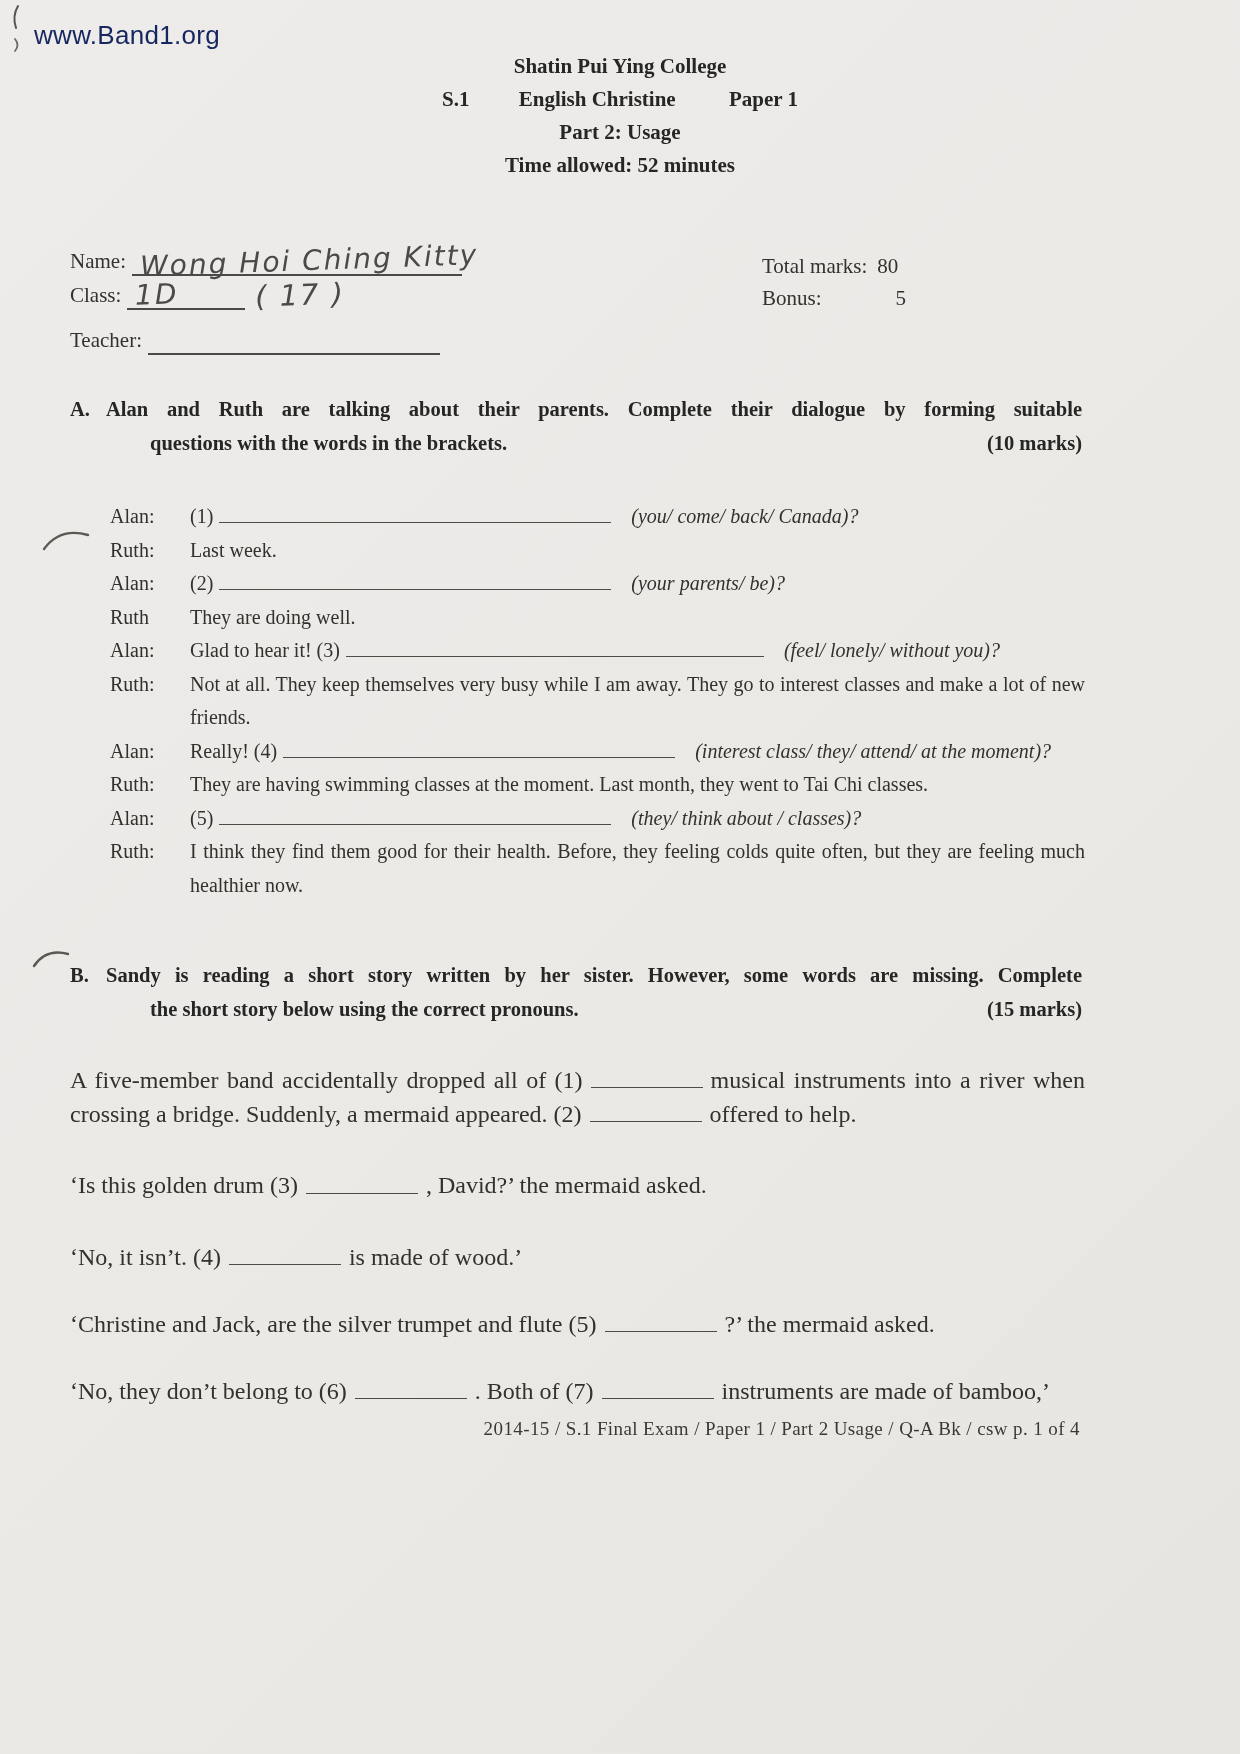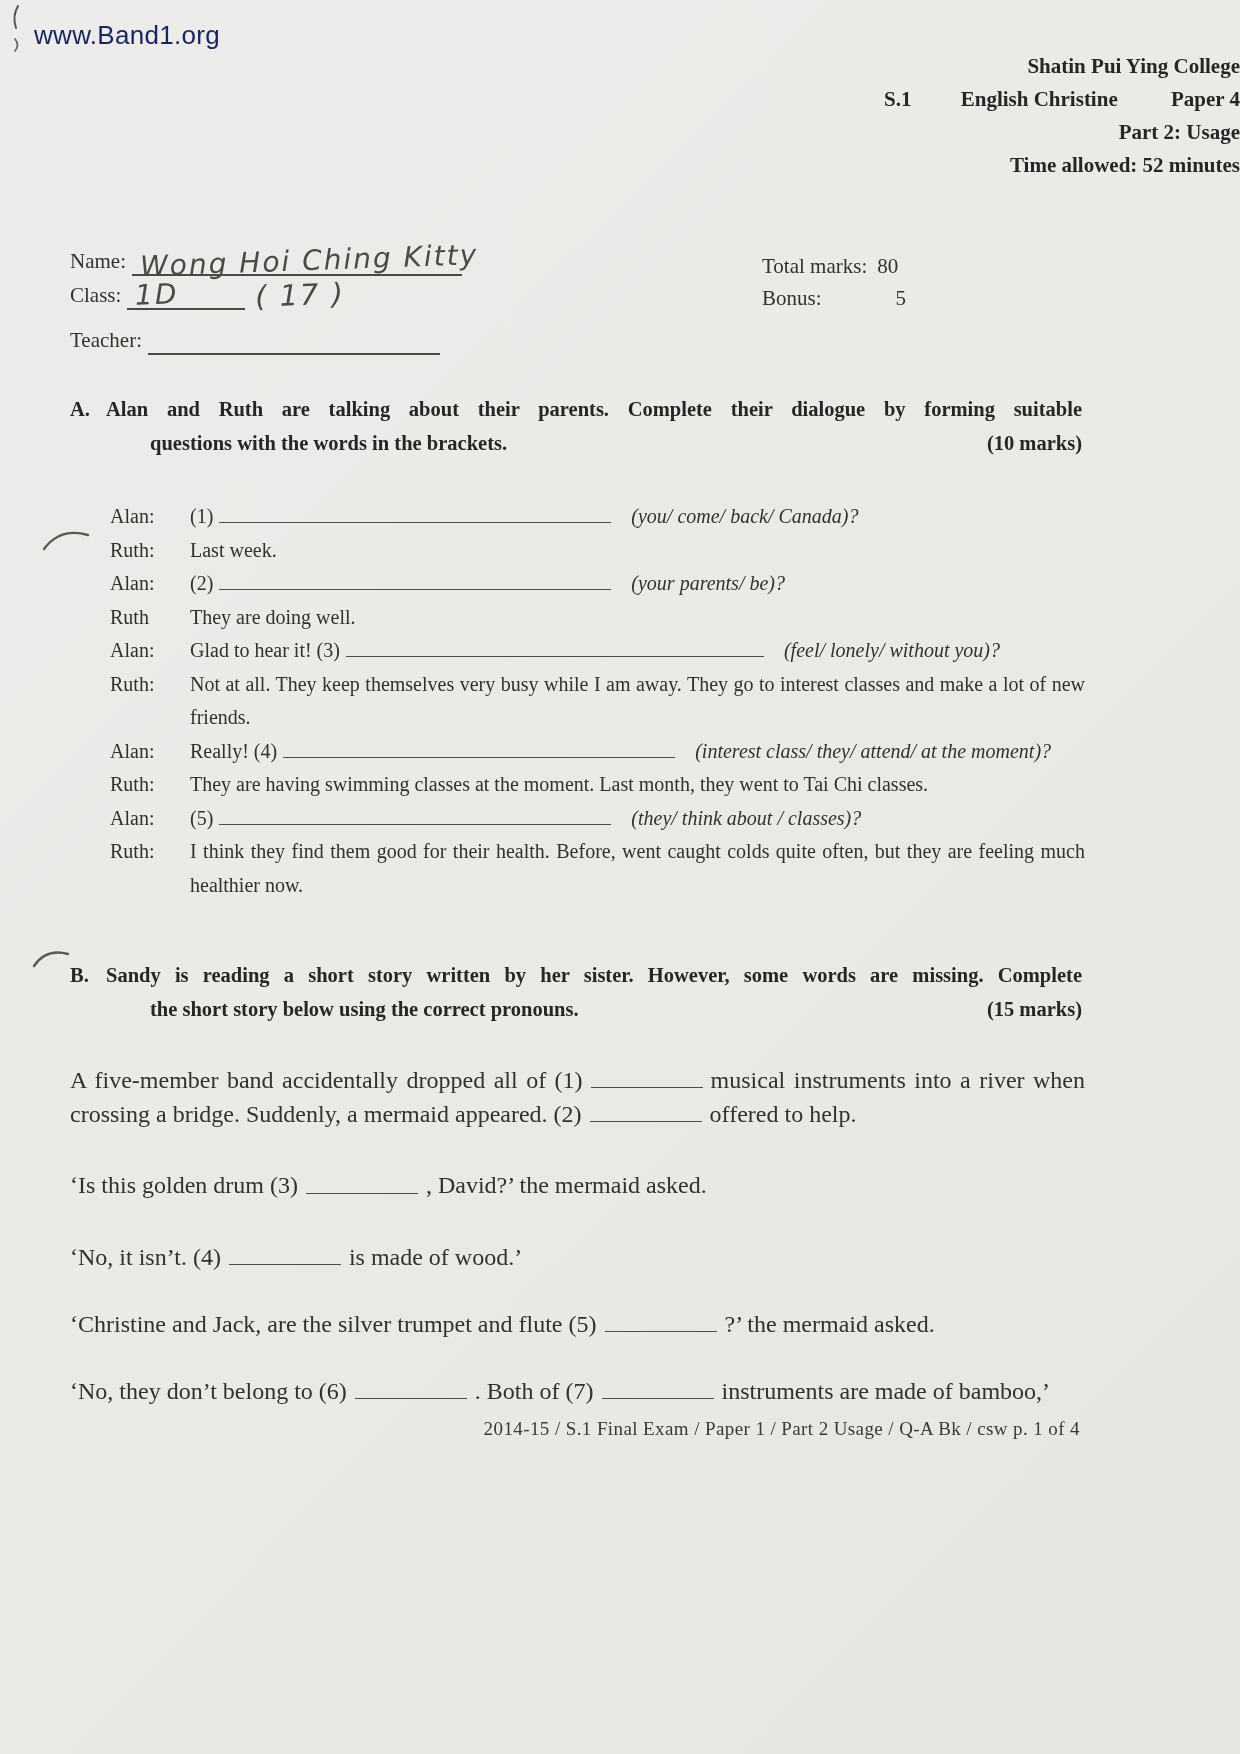--- a/index.html
+++ b/index.html
@@ -11,21 +11,21 @@
     background:linear-gradient(135deg, #edecea 0%, #eae9e6 55%, #e6e5e2 100%);
     font-family:"Liberation Serif", serif;
     color:#2e2d2b;
     overflow:hidden;
   }
   .watermark {
     position:absolute; top:20px; left:34px;
     font-family:"Liberation Sans", sans-serif;
     font-size:26px; color:#16265e; letter-spacing:0.3px;
   }
-  .header { position:absolute; top:50px; left:0; right:0; text-align:right;
+  .header { position:absolute; top:50px; left:0; right:0; text-align:center;
     font-weight:bold; font-size:21px; color:#262624; }
   .header .hline { height:33px; line-height:33px; }
   .header .sp-r { margin-right:44px; }
   .header .sp-l { margin-left:48px; }
 
   .info { position:absolute; left:70px; top:246px; font-size:21px; color:#33322f; }
   .info-row { height:34px; line-height:30px; white-space:nowrap; }
   .info-row.teacher { margin-top:11px; }
   .lab { display:inline-block; }
   .uline { display:inline-block; border-bottom:2px solid #4a4946; height:28px;
@@ -90,21 +90,21 @@
     <path d="M4 20 Q16 2 38 8" fill="none" stroke="#5a5954" stroke-width="2.4" stroke-linecap="round"></path>
   </svg>
 
   <div class="watermark">www.Band1.org</div>
 
   <div class="header">
     <div class="hline">Shatin Pui Ying College</div>
     <div class="hline">
       <span class="sp-r">S.1</span>
       <span>English Christine</span>
-      <span class="sp-l">Paper 4</span>
+      <span class="sp-l">Paper 1</span>
     </div>
     <div class="hline">Part 2: Usage</div>
     <div class="hline">Time allowed: 52 minutes</div>
   </div>
 
   <div class="info">
     <div class="info-row">
       <span class="lab">Name:</span><span class="uline" style="width:330px"><span class="hand">Wong Hoi Ching Kitty</span></span>
     </div>
     <div class="info-row">
@@ -177,21 +177,21 @@
       <span class="dtx">They are having swimming classes at the moment. Last month, they went to Tai Chi classes.</span>
     </div>
 
     <div class="drow">
       <span class="spk">Alan:</span>
       <span class="dtx"><span>(5)</span><span class="blank" style="width:392px"></span><span class="brk">(they/ think about / classes)?</span></span>
     </div>
 
     <div class="drow">
       <span class="spk">Ruth:</span>
-      <span class="dtx">I think they find them good for their health. Before, went caught colds quite often, but they are feeling much healthier now.</span>
+      <span class="dtx">I think they find them good for their health. Before, they feeling colds quite often, but they are feeling much healthier now.</span>
     </div>
 
   </div>
 
   <div class="sec secB">
     <div class="sec-head">
       <span class="sec-letter">B.</span>
       <div class="sh-line1">Sandy is reading a short story written by her sister. However, some words are missing. Complete</div>
       <div class="sh-line2">
         <span>the short story below using the correct pronouns.</span>

